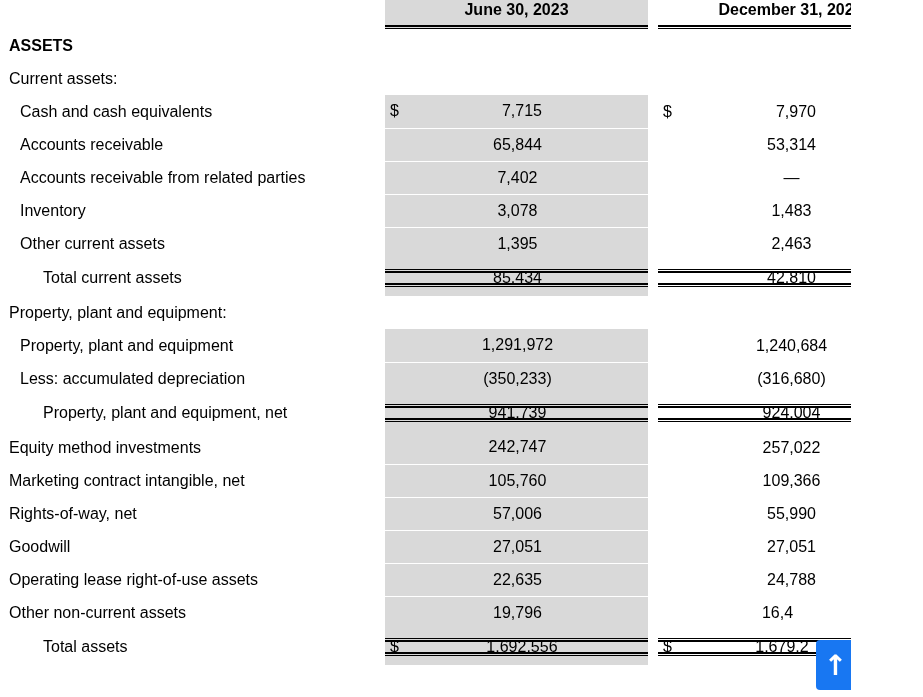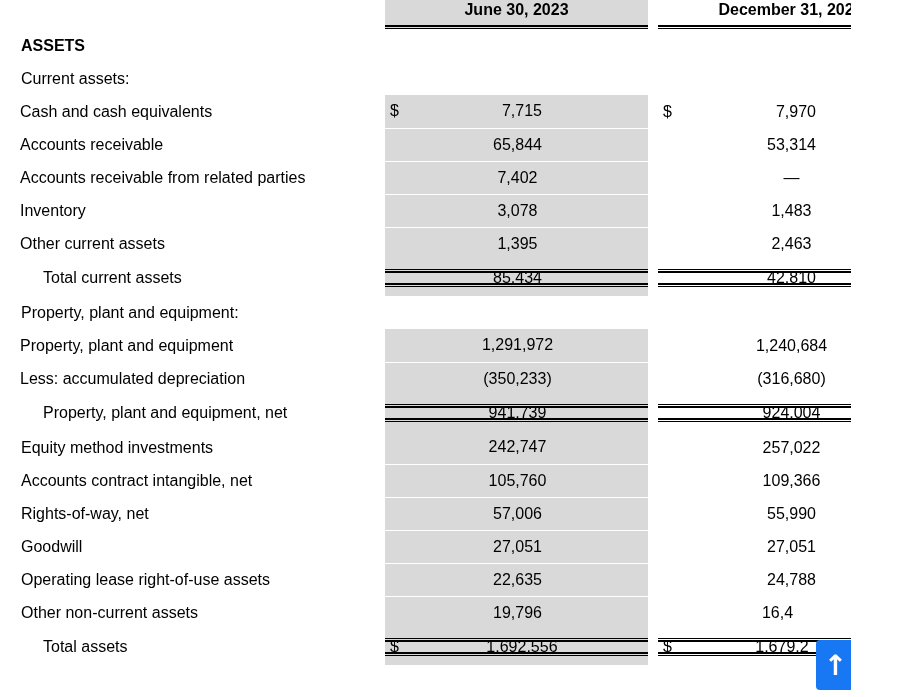--- a/index.html
+++ b/index.html
@@ -39,21 +39,21 @@
     padding-top:1px;
   }
   td.hdr.jun-hdr .hwrap{background:var(--shade);}
   td.hdr .hwrap::after{
     content:"";position:absolute;left:0;right:0;bottom:0;height:4px;
     background:linear-gradient(var(--ink) 0 2px, transparent 2px 3px, var(--ink) 3px 4px);
   }
 
   
   td.label{white-space:nowrap;overflow:visible;}
-  td.label.ind0{padding-left:21px;}
+  td.label.ind0{padding-left:9px;}
   td.label.ind1{padding-left:20px;}
   td.label.ind2{padding-left:43px;}
   tr.bold td.label{font-weight:bold;}
 
   
   td.amt{position:relative;}
   td.amt .cellwrap{
     position:relative;height:100%;
     display:flex;align-items:center;justify-content:space-between;
     padding:0 7px 0 5px;
@@ -323,21 +323,21 @@
       </td>
       <td class="gapcol"></td>
       <td class="amt dec">
         <div class="cellwrap">
           <span class="dollar"></span>
           <span class="val">257,022</span>
         </div>
       </td>
     </tr>
         <tr class="data-row">
-      <td class="label ind0"><span class="lbl">Accounts contract intangible, net</span></td>
+      <td class="label ind0"><span class="lbl">Marketing contract intangible, net</span></td>
       <td class="amt jun shaded sep">
         <div class="cellwrap">
           <span class="dollar"></span>
           <span class="val">105,760</span>
         </div>
       </td>
       <td class="gapcol"></td>
       <td class="amt dec">
         <div class="cellwrap">
           <span class="dollar"></span>

